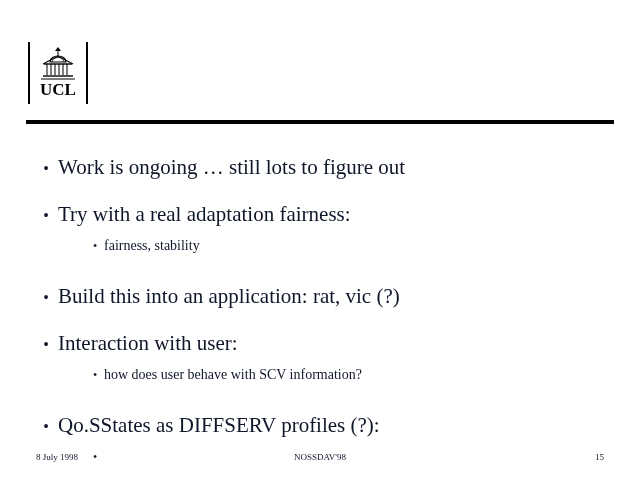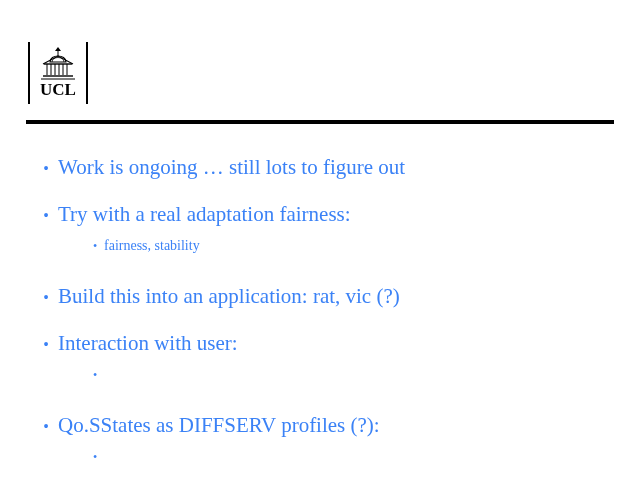--- a/index.html
+++ b/index.html
@@ -6,21 +6,21 @@
     margin: 0;
     padding: 0;
     background: #ffffff;
   }
   .slide {
     position: relative;
     width: 640px;
     height: 480px;
     background: #ffffff;
     font-family: "Liberation Serif", serif;
-    color: #3b82f6;
+    color: #0f172a;
     overflow: hidden;
   }
 
   
   .logo {
     position: absolute;
     left: 28px;
     top: 42px;
     width: 60px;
     height: 62px;
@@ -159,27 +159,33 @@
       <span class="txt">Build this into an application: rat, vic (?)</span>
     </div>
 
     <div class="b1">
       <span class="dot">•</span>
       <span class="txt">Interaction with user:</span>
     </div>
 
     <div class="b2">
       <span class="dot">•</span>
+      <span class="txt">how does user behave with SCV information?</span>
     </div>
 
     <div class="b1 gap-top">
       <span class="dot">•</span>
       <span class="txt">Qo.SStates as DIFFSERV profiles (?):</span>
     </div>
 
     <div class="b2">
       <span class="dot">•</span>
     </div>
 
   </div>
 
+  <div class="footer">
+    <span>8 July 1998</span>
+    <span class="center">NOSSDAV'98</span>
+    <span class="right">15</span>
+  </div>
 
 </div>
 
 </body></html>

